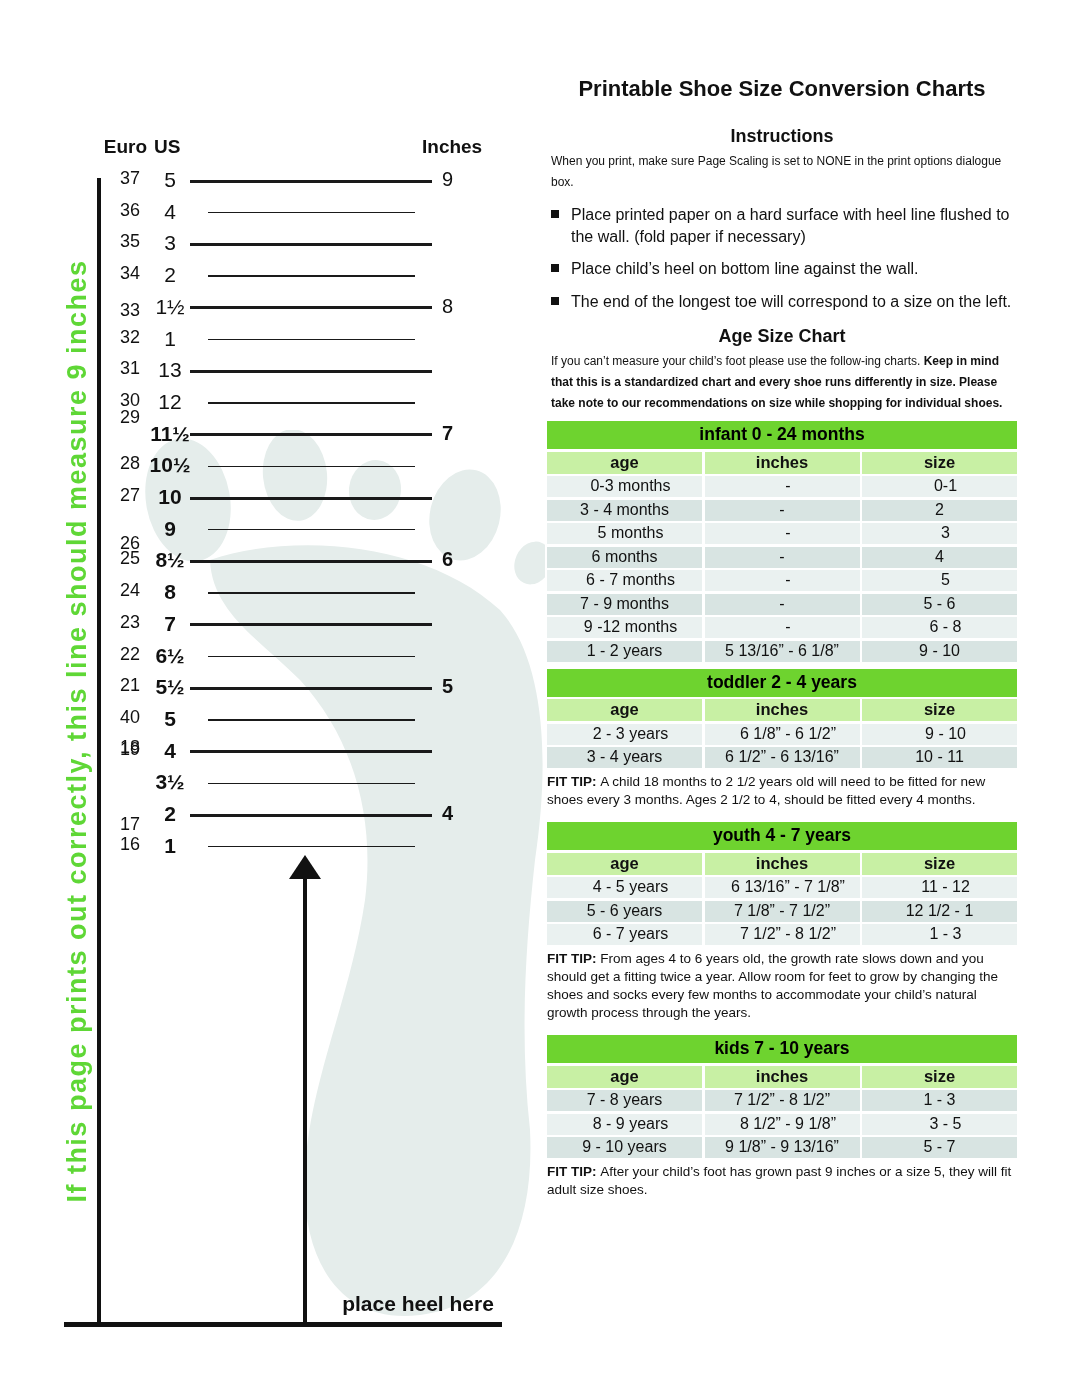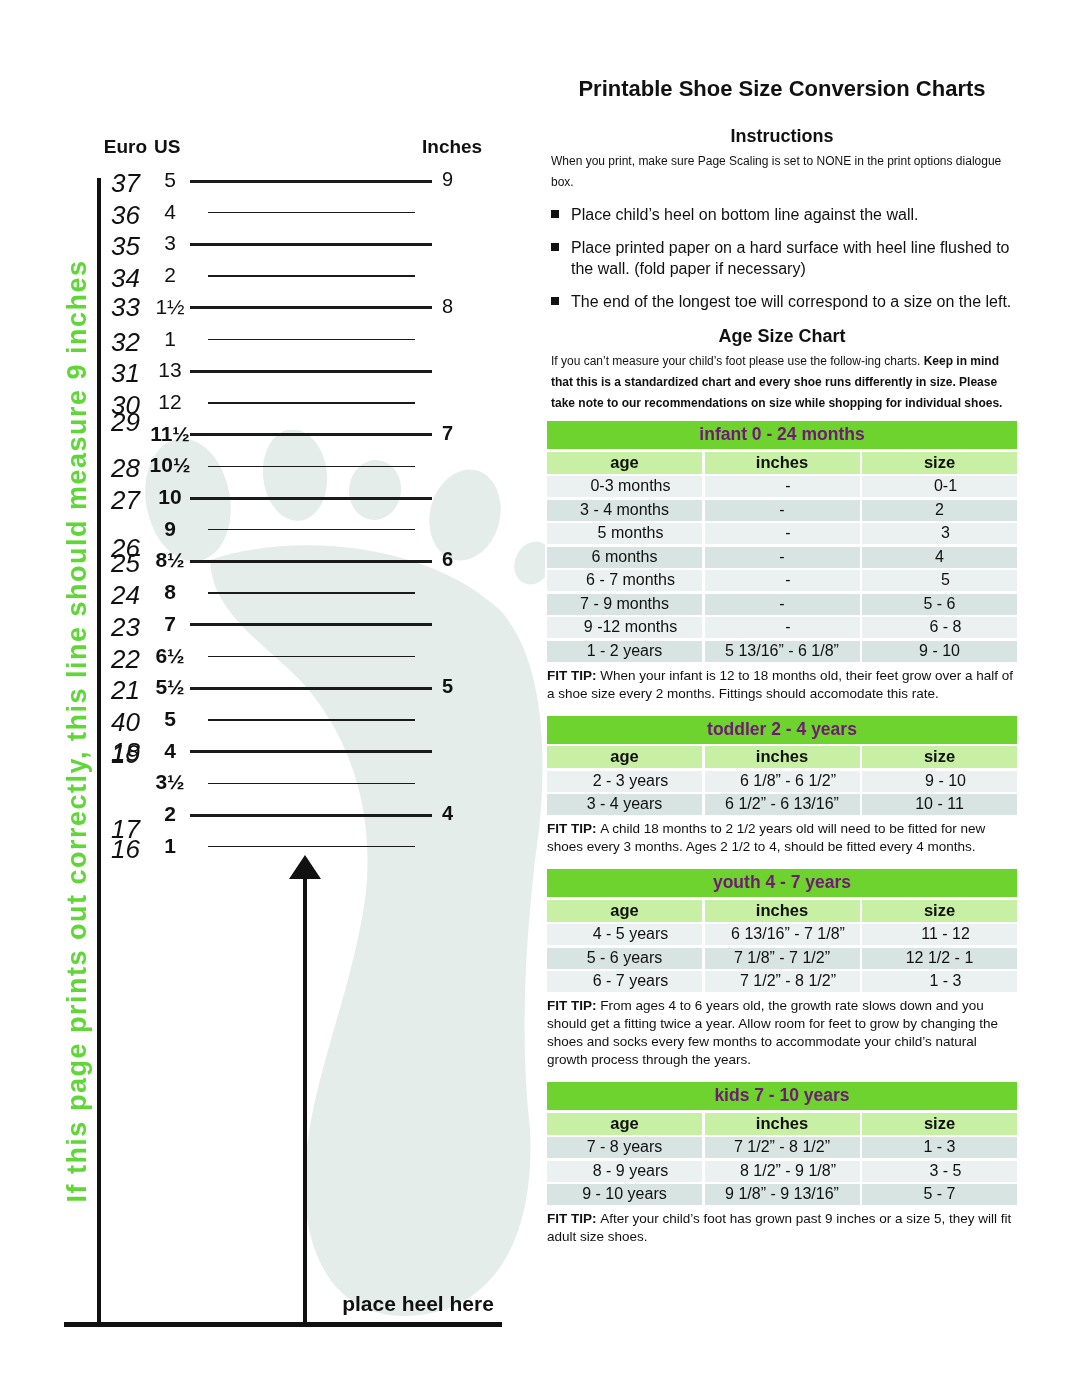--- a/index.html
+++ b/index.html
@@ -19,21 +19,21 @@
   }
   .page{position:absolute;inset:0;}
   
   .foot-svg{position:absolute;left:140px;top:430px;width:405px;height:910px;}
   .col-hdr{position:absolute;top:136px;font-size:19px;font-weight:bold;}
   .hdr-euro{left:100px;width:47px;text-align:right;}
   .hdr-us{left:154px;}
   .hdr-inches{left:422px;}
   .vline{position:absolute;left:97px;top:178px;width:4px;height:1149px;background:#111;}
   .baseline{position:absolute;left:64px;top:1322px;width:438px;height:5px;background:#111;}
-  .euro-num{position:absolute;left:100px;width:40px;text-align:right;font-size:26px;font-style:italic;}
+  .euro-num{position:absolute;left:100px;width:40px;text-align:right;font-size:18px;}
   .us-num{position:absolute;left:145px;width:50px;text-align:center;font-size:21px;}
   .us-bold{font-weight:bold;}
   .size-line{position:absolute;background:#1a1a1a;}
   .inch-num{position:absolute;left:442px;width:34px;font-size:20px;}
   .inch-bold{font-weight:bold;}
   .arrow-shaft{position:absolute;left:303px;top:876px;width:4px;height:449px;background:#111;}
   .arrow-head{position:absolute;left:289px;top:855px;width:0;height:0;
     border-left:16px solid transparent;border-right:16px solid transparent;border-bottom:24px solid #111;}
   .heel-label{position:absolute;left:328px;top:1292px;width:180px;text-align:center;
     font-size:21px;font-weight:bold;}
@@ -42,21 +42,21 @@
     font-weight:bold;font-size:27px;letter-spacing:1.5px;text-align:center;white-space:nowrap;}
   
   .right-col{position:absolute;left:547px;top:76px;width:470px;}
   .doc-title{font-size:22px;font-weight:bold;text-align:center;margin:0 0 24px 0;}
   .section-hdr{font-size:18px;font-weight:bold;text-align:center;margin:14px 0 3px 0;}
   .body-p{font-size:12px;line-height:21px;margin:4px;}
   .bullets{list-style:none;margin:4px 0 0 0;padding:0;}
   .bullets li{position:relative;padding-left:24px;margin-top:11px;font-size:16px;line-height:21.5px;}
   .bullets li .sq{position:absolute;left:4px;top:6px;width:8px;height:8px;background:#111;}
   .size-table{display:grid;grid-template-columns:1fr 1fr 1fr;gap:2.5px;background:#fff;margin-top:7px;}
-  .t-title{grid-column:1/4;background:var(--green);color:#701a75;font-weight:bold;font-size:17.5px;
+  .t-title{grid-column:1/4;background:var(--green);color:#000000;font-weight:bold;font-size:17.5px;
     text-align:center;padding:3px 0 4px 0;}
   .t-head{background:var(--lightgreen);font-weight:bold;font-size:16.5px;text-align:center;padding:1px 0 2px 0;}
   .t-cell{font-size:16px;text-align:center;padding:1px 0 2px 0;}
   .shade-light{background:var(--rowlight);padding-left:12px;}
   .shade-dark{background:var(--rowdark);}
   .fit-tip{font-size:13.5px;line-height:18px;margin:5px 0 13px 0;}
   .fit-tip b{font-weight:bold;}
 </style>
 </head>
 <body>
@@ -85,21 +85,21 @@
       <div class="inch-num" style="top: 168px;">9</div>
       <div class="euro-num" style="top: 199.7px;">36</div>
       <div class="us-num" style="top: 199.7px;">4</div>
       <div class="size-line" style="left: 208px; width: 207px; height: 1.5px; top: 211.95px;"></div>
       <div class="euro-num" style="top: 231.4px;">35</div>
       <div class="us-num" style="top: 231.4px;">3</div>
       <div class="size-line" style="left: 190px; width: 242px; height: 3px; top: 242.9px;"></div>
       <div class="euro-num" style="top: 263.1px;">34</div>
       <div class="us-num" style="top: 263.1px;">2</div>
       <div class="size-line" style="left: 208px; width: 207px; height: 1.5px; top: 275.35px;"></div>
-      <div class="euro-num" style="top: 292px;">33</div>
+      <div class="euro-num" style="top: 300px;">33</div>
       <div class="us-num" style="top: 294.8px;">1½</div>
       <div class="size-line" style="left: 190px; width: 242px; height: 3px; top: 306.3px;"></div>
       <div class="inch-num" style="top: 294.8px;">8</div>
       <div class="euro-num" style="top: 326.5px;">32</div>
       <div class="us-num" style="top: 326.5px;">1</div>
       <div class="size-line" style="left: 208px; width: 207px; height: 1.5px; top: 338.75px;"></div>
       <div class="euro-num" style="top: 358.2px;">31</div>
       <div class="us-num" style="top: 358.2px;">13</div>
       <div class="size-line" style="left: 190px; width: 242px; height: 3px; top: 369.7px;"></div>
       <div class="euro-num" style="top: 389.9px;">30</div>
@@ -159,22 +159,22 @@
   <div class="arrow-head"></div>
   <div class="heel-label">place heel here</div>
   <div class="nine-inch-note">If this page prints out correctly, this line should measure 9 inches</div>
 
   <div class="right-col">
     <h1 class="doc-title">Printable Shoe Size Conversion Charts</h1>
 
     <h2 class="section-hdr" style="margin-top:0;">Instructions</h2>
     <p class="body-p">When you print, make sure Page Scaling is set to NONE in the print options dialogue box.</p>
     <ul class="bullets" id="bullets">
+        <li><span class="sq"></span><span>Place printed paper on a hard surface with heel line flushed to the wall. (fold paper if necessary)</span></li>
         <li><span class="sq"></span><span>Place child’s heel on bottom line against the wall.</span></li>
-        <li><span class="sq"></span><span>Place printed paper on a hard surface with heel line flushed to the wall. (fold paper if necessary)</span></li>
         <li><span class="sq"></span><span>The end of the longest toe will correspond to a size on the left.</span></li>
       </ul>
 
     <h2 class="section-hdr">Age Size Chart</h2>
     <p class="body-p"><span>If you can’t measure your child’s foot please use the follow-ing charts. </span><b>Keep in mind that this is a standardized chart and every shoe runs differently in size. Please take note to our recommendations on size while shopping for individual shoes.</b></p>
 
     <div id="tables">
         <div class="size-table">
           <div class="t-title">infant 0 - 24 months</div>
           <div class="t-head">age</div>
@@ -198,21 +198,20 @@
           <div class="t-cell shade-dark">7 - 9 months</div>
           <div class="t-cell shade-dark">-</div>
           <div class="t-cell shade-dark">5 - 6</div>
           <div class="t-cell shade-light">9 -12 months</div>
           <div class="t-cell shade-light">-</div>
           <div class="t-cell shade-light">6 - 8</div>
           <div class="t-cell shade-dark">1 - 2 years</div>
           <div class="t-cell shade-dark">5 13/16” - 6 1/8”</div>
           <div class="t-cell shade-dark">9 - 10</div>
         </div>
-        <p class="fit-tip"><b>FIT TIP: </b><span>When your infant is 12 to 18 months old, their feet grow over a half of a shoe size every 2 months. Fittings should accomodate this rate.</span></p>
         <div class="size-table">
           <div class="t-title">toddler 2 - 4 years</div>
           <div class="t-head">age</div>
           <div class="t-head">inches</div>
           <div class="t-head">size</div>
           <div class="t-cell shade-light">2 - 3 years</div>
           <div class="t-cell shade-light">6 1/8” - 6 1/2”</div>
           <div class="t-cell shade-light">9 - 10</div>
           <div class="t-cell shade-dark">3 - 4 years</div>
           <div class="t-cell shade-dark">6 1/2” - 6 13/16”</div>

